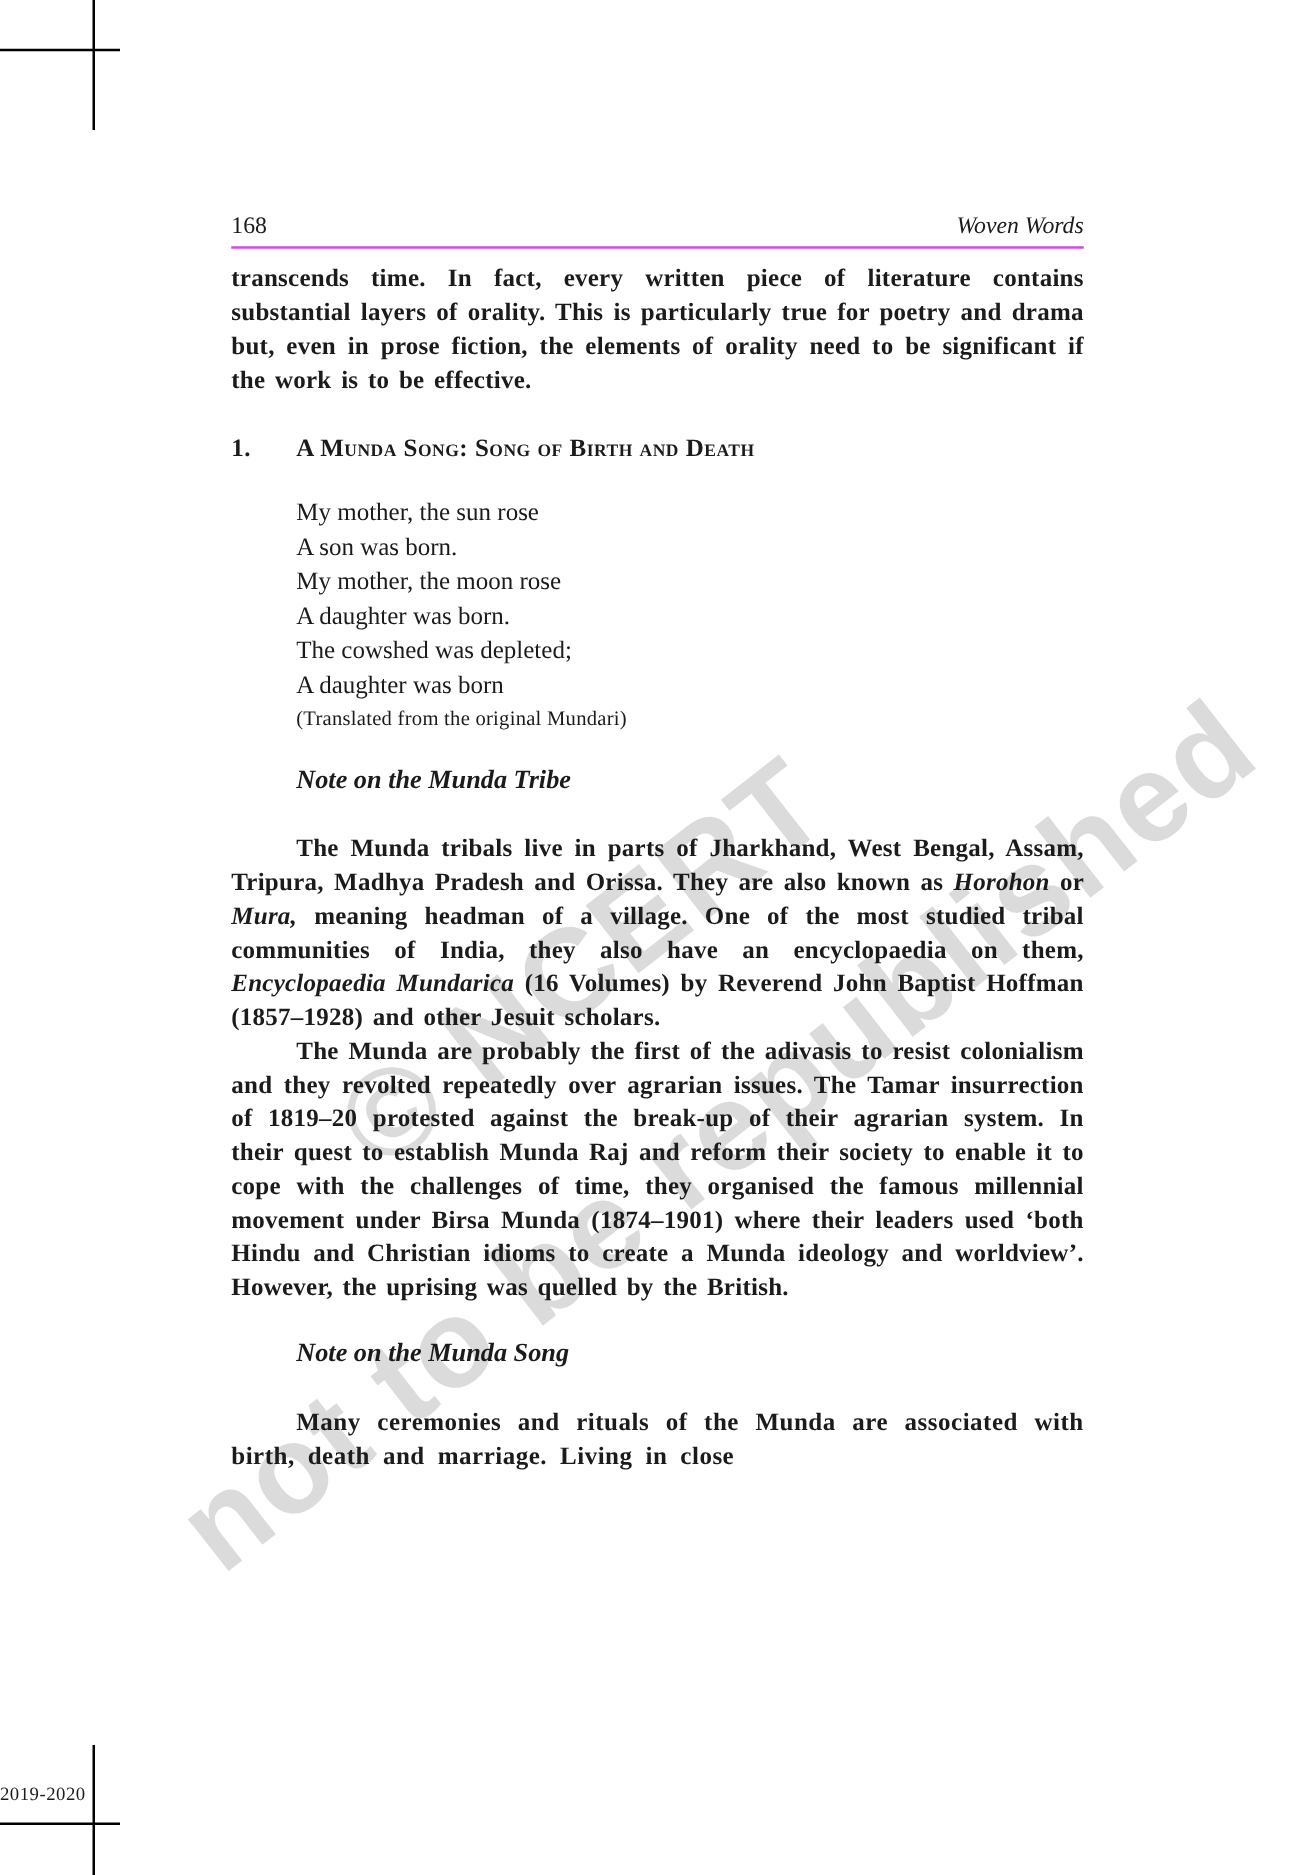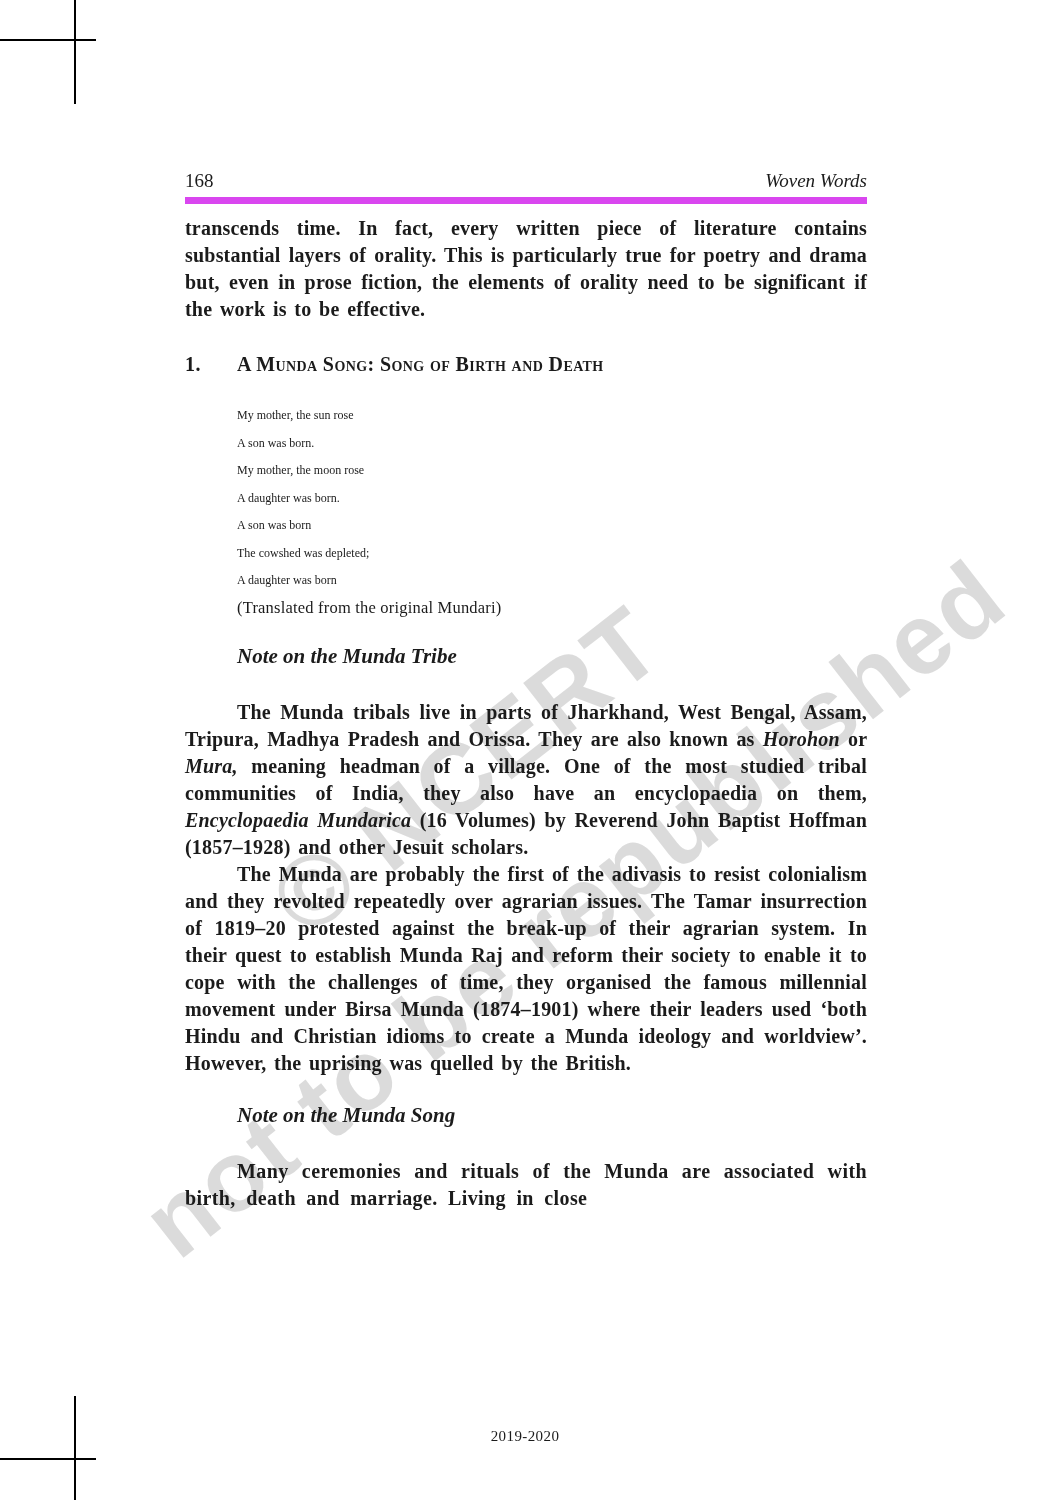--- a/index.html
+++ b/index.html
@@ -50,21 +50,21 @@
     width: 682px;
     z-index: 1;
   }
 
   .page-header {
     display: flex;
     justify-content: space-between;
     align-items: flex-end;
     font-size: 19px;
     padding-bottom: 5px;
-    border-bottom: 7px solid #d946ef;
+    border-bottom: 2px solid #d946ef;
   }
   .page-header .book-title {
     font-style: italic;
   }
 
   .body-text {
     font-size: 20px;
     line-height: 27px;
     text-align: justify;
     letter-spacing: 0.2px;
@@ -89,21 +89,21 @@
   .section-heading .sec-num {
     width: 52px;
     flex: 0 0 52px;
   }
   .section-heading .sec-title {
     font-variant: small-caps;
   }
 
   .poem {
     margin: 26px 0 0 52px;
-    font-size: 12px;
+    font-size: 20px;
     line-height: 27.5px;
   }
   .poem-attribution {
     margin: 3px 0 0 52px;
     font-size: 16.5px;
     letter-spacing: 0.2px;
   }
 
   .note-heading {
     margin: 26px 0 0 52px;
@@ -118,21 +118,20 @@
   .loose {
     word-spacing: 5px;
     letter-spacing: 0.4px;
   }
 
   .page-footer {
     position: absolute;
     left: 0;
     top: 1428px;
     width: 1050px;
-    text-align: center;
     font-size: 15px;
     letter-spacing: 0.4px;
     z-index: 1;
   }
 </style>
 </head>
 <body>
 
 <div class="crop crop-h-top"></div>
 <div class="crop crop-v-top"></div>
@@ -156,21 +155,20 @@
   <div class="section-heading">
     <span class="sec-num">1.</span>
     <span class="sec-title">A Munda Song: Song of Birth and Death</span>
   </div>
 
   <div class="poem">
     <div>My mother, the sun rose</div>
     <div>A son was born.</div>
     <div>My mother, the moon rose</div>
     <div>A daughter was born.</div>
-    <div>A son was born</div>
     <div>The cowshed was depleted;</div>
     <div>A daughter was born</div>
   </div>
 
   <div class="poem-attribution">(Translated from the original Mundari)</div>
 
   <div class="note-heading">Note on the Munda Tribe</div>
 
   <p class="body-text indent after-heading"><span>The Munda tribals live in parts of Jharkhand, West Bengal, Assam, Tripura, Madhya Pradesh and Orissa. They are also known as </span><i>Horohon</i><span> or </span><i>Mura,</i><span> meaning headman of a village. One of the most studied tribal communities of India, they also have an encyclopaedia on them, </span><i>Encyclopaedia Mundarica</i><span> (16 Volumes) by Reverend John Baptist Hoffman (1857–1928) and other Jesuit scholars.</span></p>
 

